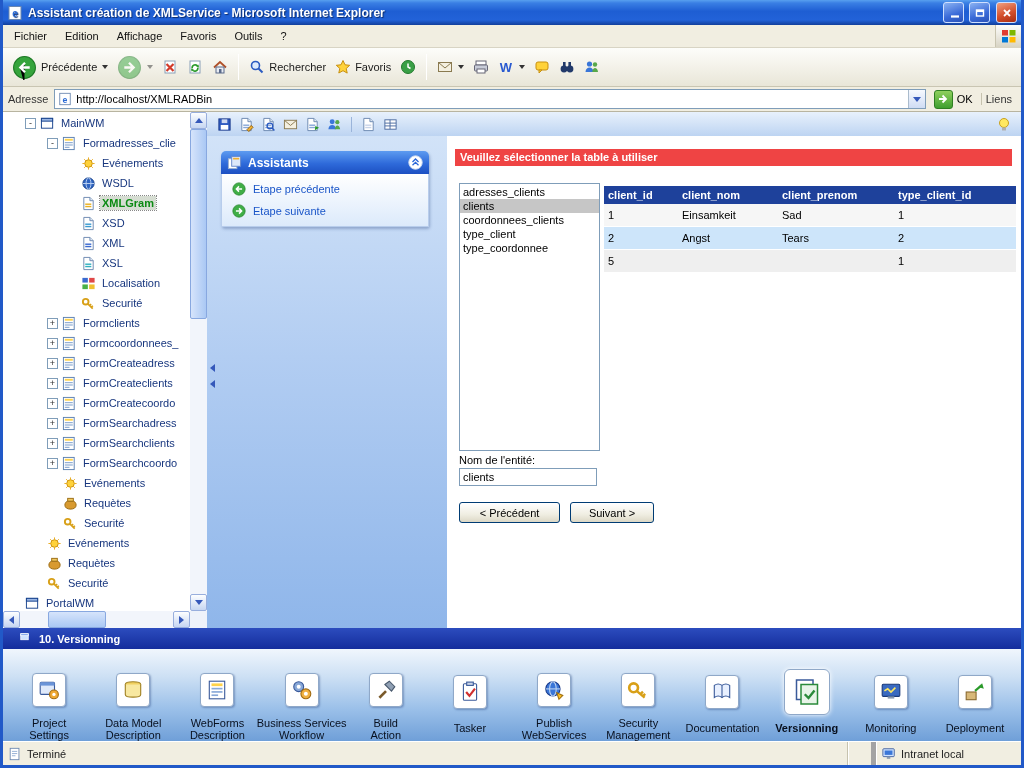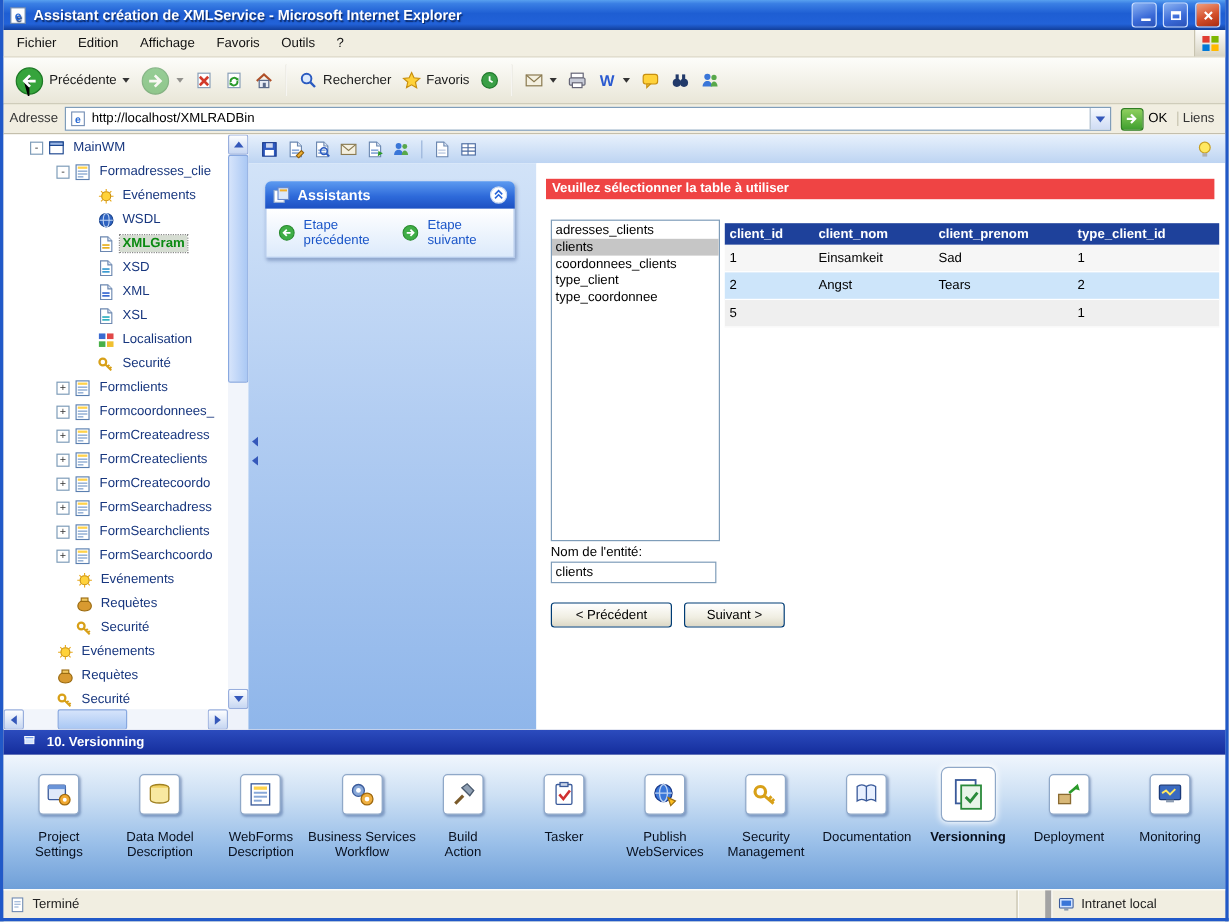--- a/index.html
+++ b/index.html
@@ -70,21 +70,21 @@
 .bulb{margin-left:auto}
 .middle-panel{position:absolute;left:0;top:24px;bottom:0;width:240px;
  background:linear-gradient(180deg,#d2e3f8 0%,#b2cdf2 45%,#8fb6ea 100%)}
 .splitter{position:absolute;left:1px;top:228px;width:9px;display:flex;flex-direction:column;gap:8px;align-items:center}
 
 .assist{position:absolute;left:14px;top:15px;width:208px;border-radius:5px 5px 3px 3px;box-shadow:1px 2px 3px rgba(40,70,130,.35)}
 .assist-hd{height:23px;border-radius:5px 5px 0 0;background:linear-gradient(180deg,#5d9bf0 0%,#2e6ada 55%,#1c50c2 100%);
  display:flex;align-items:center;gap:6px;padding:0 6px;color:#fff;font-weight:bold;font-size:12px}
 .assist-collapse{margin-left:auto}
 .assist-bd{background:linear-gradient(180deg,#ffffff,#dceafb);border:1px solid #b8cdec;border-top:none;padding:8px 10px;
- display:flex;gap:8px}
+ display:flex;flex-direction:column;gap:8px}
 .assist-item{display:flex;align-items:center;gap:7px;color:#1a55c8;font-size:11px}
 
 .content{position:absolute;left:240px;right:0;top:24px;bottom:0;background:#fff}
 .wiz-header{position:absolute;left:8px;right:9px;top:13px;height:17px;background:#ef4444;color:#fff;font-weight:bold;font-size:11px;
  line-height:17px;padding-left:5px;white-space:nowrap;overflow:hidden}
 .listbox{position:absolute;left:12px;top:47px;width:141px;height:268px;border:1px solid #7f9db9;background:#fff;padding-top:1px;overflow:hidden}
 .lb-item{height:14px;line-height:14px;padding-left:3px;font-size:11px;color:#000;white-space:nowrap}
 .lb-item.selected{background:#c6c6c6}
 .ptable{position:absolute;left:157px;top:50px;width:412px}
 .pt-head{display:flex;height:18px;background:#1e419b;color:#fff;font-weight:bold;font-size:11px}
@@ -96,22 +96,22 @@
 .entity-label{position:absolute;left:12px;top:318px;color:#000}
 .entity-input{position:absolute;left:12px;top:332px;width:138px;height:18px;border:1px solid #7f9db9;font:11px "Liberation Sans",sans-serif;padding:1px 3px}
 .xpbtn{position:absolute;height:21px;border:1px solid #003c74;border-radius:3px;
  background:linear-gradient(180deg,#ffffff,#f0eee2 60%,#dcd8c6);font:11px "Liberation Sans",sans-serif;color:#000;text-align:center}
 .xpbtn.prev{left:12px;top:366px;width:101px}
 .xpbtn.next{left:123px;top:366px;width:84px}
 
 .section-bar{height:21px;flex:none;background:linear-gradient(180deg,#2c4cbe,#142d9c);display:flex;align-items:center;gap:7px;
  padding-left:17px;color:#fff;font-weight:bold;font-size:11px}
 
-.modules{height:112px;flex:none;background:linear-gradient(180deg,#f0f6fd 0%,#cde0f4 30%,#9bc0e9 65%,#6f9fd8 100%);
- display:flex;padding:6px 4px 0}
+.modules{height:92px;flex:none;background:linear-gradient(180deg,#f0f6fd 0%,#cde0f4 30%,#9bc0e9 65%,#6f9fd8 100%);
+ display:flex;padding:16px 4px 0}
 .mod{flex:1;display:flex;flex-direction:column;align-items:center;min-width:0}
 .mod-iconarea{height:54px;display:flex;align-items:center;justify-content:center}
 .mod-box{width:34px;height:34px;background:#fff;border:1px solid #8fa8c8;border-radius:4px;display:flex;align-items:center;justify-content:center;
  box-shadow:1px 1px 2px rgba(40,70,130,.4)}
 .mod.active .mod-box{width:46px;height:46px;border-radius:6px;box-shadow:0 0 5px #fff}
 .mod-box .icn{width:22px;height:22px}
 .mod.active .mod-box .icn{width:30px;height:30px}
 .mod-label{font-size:11px;line-height:12px;text-align:center;color:#08101f;white-space:nowrap;margin-top:3px}
 .mod.active .mod-label{font-weight:bold}
 
@@ -1007,45 +1007,45 @@
         </div>
         <div class="mod-label">
           <div>Versionning</div>
         </div>
       </div>
       <div class="mod">
         <div class="mod-iconarea">
           <div class="mod-box">
             <span class="icn">
               <svg viewBox="0 0 20 20" preserveAspectRatio="xMidYMid meet">
+                <rect x="2" y="3" width="16" height="11" rx="1" fill="#3a6ac0" stroke="#1a3a7a"></rect>
+                <path d="M4 9l3-2 3 3 4-4" stroke="#ffe860" fill="none" stroke-width="1.5"></path>
+                <rect x="7" y="14" width="6" height="2" fill="#8a9ab0"></rect>
+              </svg>
+            </span>
+          </div>
+        </div>
+        <div class="mod-label">
+          <div>Monitoring</div>
+        </div>
+      </div>
+      <div class="mod">
+        <div class="mod-iconarea">
+          <div class="mod-box">
+            <span class="icn">
+              <svg viewBox="0 0 20 20" preserveAspectRatio="xMidYMid meet">
                 <rect x="2" y="10" width="9" height="7" fill="#d8b878" stroke="#8a6a30"></rect>
                 <path d="M10 9l6-5" stroke="#2a9a2a" stroke-width="2"></path>
                 <path d="M16.5 2l1.5 5-5-1.5z" fill="#2a9a2a"></path>
               </svg>
             </span>
           </div>
         </div>
         <div class="mod-label">
           <div>Deployment</div>
-        </div>
-      </div>
-      <div class="mod">
-        <div class="mod-iconarea">
-          <div class="mod-box">
-            <span class="icn">
-              <svg viewBox="0 0 20 20" preserveAspectRatio="xMidYMid meet">
-                <rect x="2" y="3" width="16" height="11" rx="1" fill="#3a6ac0" stroke="#1a3a7a"></rect>
-                <path d="M4 9l3-2 3 3 4-4" stroke="#ffe860" fill="none" stroke-width="1.5"></path>
-                <rect x="7" y="14" width="6" height="2" fill="#8a9ab0"></rect>
-              </svg>
-            </span>
-          </div>
-        </div>
-        <div class="mod-label">
-          <div>Monitoring</div>
         </div>
       </div>
     </div>
 
   <div class="statusbar">
     <span class="sb-left">
       <span class="icn s14">
           <svg viewBox="0 0 16 16" preserveAspectRatio="xMidYMid meet">
             <rect x="2.5" y="1.5" width="10" height="13" fill="#fff" stroke="#6b87b0"></rect>
             <path d="M4.5 5h6M4.5 7.5h6M4.5 10h4" stroke="#8aa8d0"></path>

